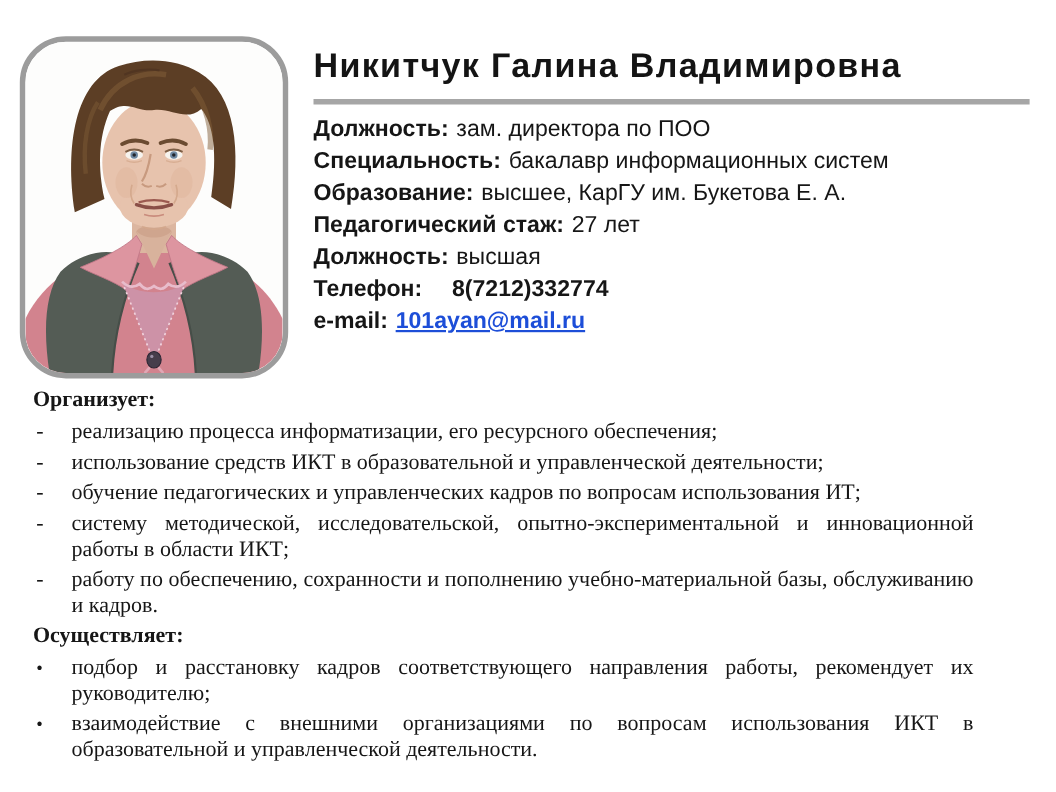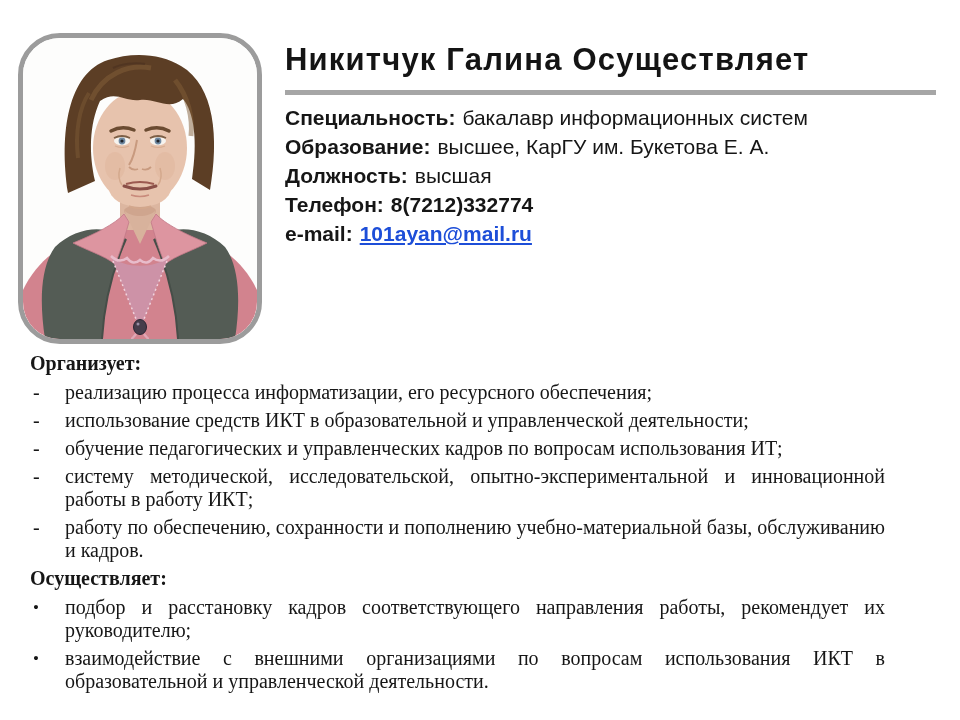--- a/index.html
+++ b/index.html
@@ -23,21 +23,21 @@
   .page-title {
     margin:0; font-size:31px; line-height:36px; font-weight:bold;
     letter-spacing:1.2px; color:#141414; white-space:nowrap;
   }
   .title-divider { margin-top:12px; height:5px; background:#a6a6a6; width:100%; }
 
   .details { margin-top:8px; font-size:21px; line-height:29px; }
   .detail-row { white-space:nowrap; }
   .dlabel { font-weight:bold; margin-right:7px; }
   .dvalue { font-weight:normal; }
-  .row-phone .dvalue { font-weight:bold; }
+  .row-phone .dvalue { font-weight:bold;margin-left:20px; }
   .email-link {
     color:#1d4ed8; font-weight:bold; text-decoration:underline; cursor:pointer;
   }
 
   
   .sections { position:absolute; left:30px; top:352px; width:880px;font-family:Liberation Serif, serif; }
   .section-title { font-size:20px; font-weight:bold; line-height:23px; margin-bottom:6px; }
   .section-carries { }
   ul.plain { list-style:none; margin:0; padding:0; }
   ul.plain li {
@@ -115,29 +115,35 @@
              L169,141 C175,102 171,74 160,61 C146,73 133,60 117,62 C101,64 93,52 77,63
              C66,87 66,116 72,143 Z" fill="#5c3e25"></path>
     <path d="M68,62 C80,36 105,26 128,30" stroke="#815d38" stroke-width="5" opacity="0.55" fill="none"></path>
     <path d="M152,42 C165,58 170,80 168,98" stroke="#815d38" stroke-width="5" opacity="0.5" fill="none"></path>
     <path d="M55,120 C52,95 56,70 66,55" stroke="#815d38" stroke-width="4" opacity="0.45" fill="none"></path>
     <path d="M90,30 C98,26 112,24 122,26" stroke="#4a3120" stroke-width="2" opacity="0.6" fill="none"></path>
   </svg>
 </div>
 
 <div class="header-block">
-  <h1 class="page-title">Никитчук Галина Осуществляет</h1>
+  <h1 class="page-title">Никитчук Галина Владимировна</h1>
   <div class="title-divider"></div>
 
   <div class="details">
+    <div class="detail-row">
+      <span class="dlabel">Должность:</span><span class="dvalue">зам. директора по ПОО</span>
+    </div>
     <div class="detail-row">
       <span class="dlabel">Специальность:</span><span class="dvalue">бакалавр информационных систем</span>
     </div>
     <div class="detail-row">
       <span class="dlabel">Образование:</span><span class="dvalue">высшее, КарГУ им. Букетова Е. А.</span>
+    </div>
+    <div class="detail-row">
+      <span class="dlabel">Педагогический стаж:</span><span class="dvalue">27 лет</span>
     </div>
     <div class="detail-row">
       <span class="dlabel">Должность:</span><span class="dvalue">высшая</span>
     </div>
     <div class="detail-row row-phone">
       <span class="dlabel">Телефон:</span><span class="dvalue">8(7212)332774</span>
     </div>
     <div class="detail-row">
       <span class="dlabel">e-mail:</span><a class="dvalue email-link">101ayan@mail.ru</a>
     </div>
@@ -156,21 +162,21 @@
       <li>
         <span class="marker">-</span>
         <span class="li-text">использование средств ИКТ в образовательной и управленческой деятельности;</span>
       </li>
       <li>
         <span class="marker">-</span>
         <span class="li-text">обучение педагогических и управленческих кадров по вопросам использования ИТ;</span>
       </li>
       <li>
         <span class="marker">-</span>
-        <span class="li-text">систему методической, исследовательской, опытно-экспериментальной и инновационной работы в работу ИКТ;</span>
+        <span class="li-text">систему методической, исследовательской, опытно-экспериментальной и инновационной работы в области ИКТ;</span>
       </li>
       <li>
         <span class="marker">-</span>
         <span class="li-text">работу по обеспечению, сохранности и пополнению учебно-материальной базы, обслуживанию и кадров.</span>
       </li>
     </ul>
   </div>
 
   <div class="section section-carries">
     <div class="section-title">Осуществляет:</div>

